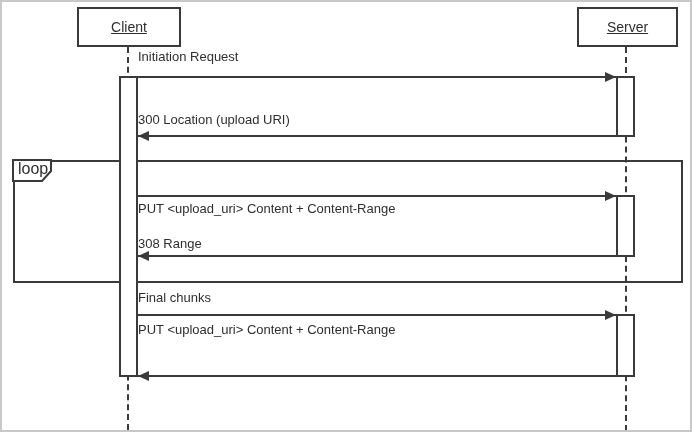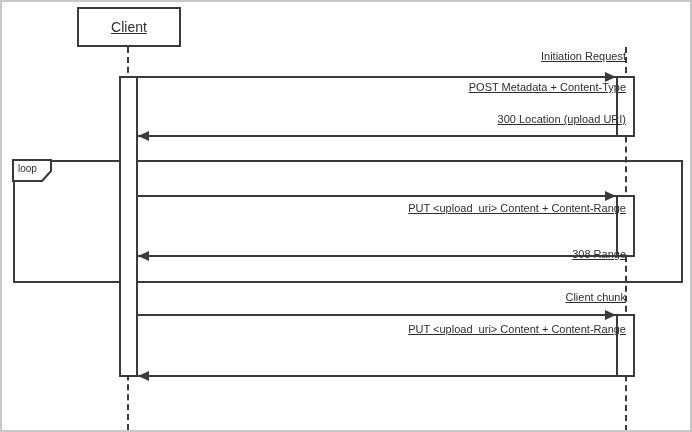--- a/index.html
+++ b/index.html
@@ -32,21 +32,21 @@
     border-left:2px dashed var(--line);
   }
   .loop-frame{
     position:absolute;
     border:2px solid var(--line);
     background:transparent;
   }
   .loop-pent{position:absolute;}
   .loop-pent path{fill:var(--background);stroke:var(--line);stroke-width:2;}
   .loop-label{
-    position:absolute;font-size:10px;line-height:14px;
+    position:absolute;font-size:16px;line-height:14px;
   }
   .activation{
     position:absolute;
     background:var(--background);
     border:2px solid var(--line);
   }
   .hline{
     position:absolute;height:0;
     border-top:2px solid var(--line);
   }
@@ -57,23 +57,22 @@
     border-left:11px solid var(--line);
   }
   .tri-left{
     position:absolute;width:0;height:0;
     border-top:5px solid transparent;
     border-bottom:5px solid transparent;
     border-right:11px solid var(--line);
   }
   .txt{
     position:absolute;left:136px;width:488px;
-    text-align:right;font-size:11px;line-height:15px;
+    text-align:left;font-size:13px;line-height:15px;
     white-space:nowrap;
-    text-decoration:underline;
   }
 </style>
 </head>
 <body>
 
 <div class="diagram">
 
   <div class="lifeline" style="left:125px;top:45px;height:383px"></div>
   <div class="lifeline" style="left:623px;top:45px;height:384px"></div>
 
@@ -82,36 +81,36 @@
     <path d="M1 1 H39 V12 L30 22 H1 Z"></path>
   </svg>
   <div class="loop-label" style="left:16px;top:160px">loop</div>
 
   <div class="activation" style="left:117px;top:74px;width:19px;height:301px"></div>
   <div class="activation" style="left:614px;top:74px;width:19px;height:61px"></div>
   <div class="activation" style="left:614px;top:193px;width:19px;height:62px"></div>
   <div class="activation" style="left:614px;top:312px;width:19px;height:63px"></div>
 
   <div class="actor" style="left:75px;width:104px">Client</div>
+  <div class="actor" style="left:575px;width:101px">Server</div>
 
   <div class="txt" style="top:47px">Initiation Request</div>
   <div class="hline" style="left:136px;top:74px;width:478px"></div>
   <div class="tri-right" style="left:603px;top:70px"></div>
-  <div class="txt" style="top:78px">POST Metadata + Content-Type</div>
   <div class="txt" style="top:110px">300 Location (upload URI)</div>
   <div class="hline" style="left:136px;top:133px;width:478px"></div>
   <div class="tri-left" style="left:136px;top:129px"></div>
 
   <div class="hline" style="left:136px;top:193px;width:478px"></div>
   <div class="tri-right" style="left:603px;top:189px"></div>
   <div class="txt" style="top:199px">PUT &lt;upload_uri&gt; Content + Content-Range</div>
-  <div class="txt" style="top:245px">308 Range</div>
+  <div class="txt" style="top:234px">308 Range</div>
   <div class="hline" style="left:136px;top:253px;width:478px"></div>
   <div class="tri-left" style="left:136px;top:249px"></div>
 
-  <div class="txt" style="top:288px">Client chunk</div>
+  <div class="txt" style="top:288px">Final chunks</div>
   <div class="hline" style="left:136px;top:312px;width:478px"></div>
   <div class="tri-right" style="left:603px;top:308px"></div>
   <div class="txt" style="top:320px">PUT &lt;upload_uri&gt; Content + Content-Range</div>
   <div class="hline" style="left:136px;top:373px;width:478px"></div>
   <div class="tri-left" style="left:136px;top:369px"></div>
 
 </div>
 
 </body></html>

